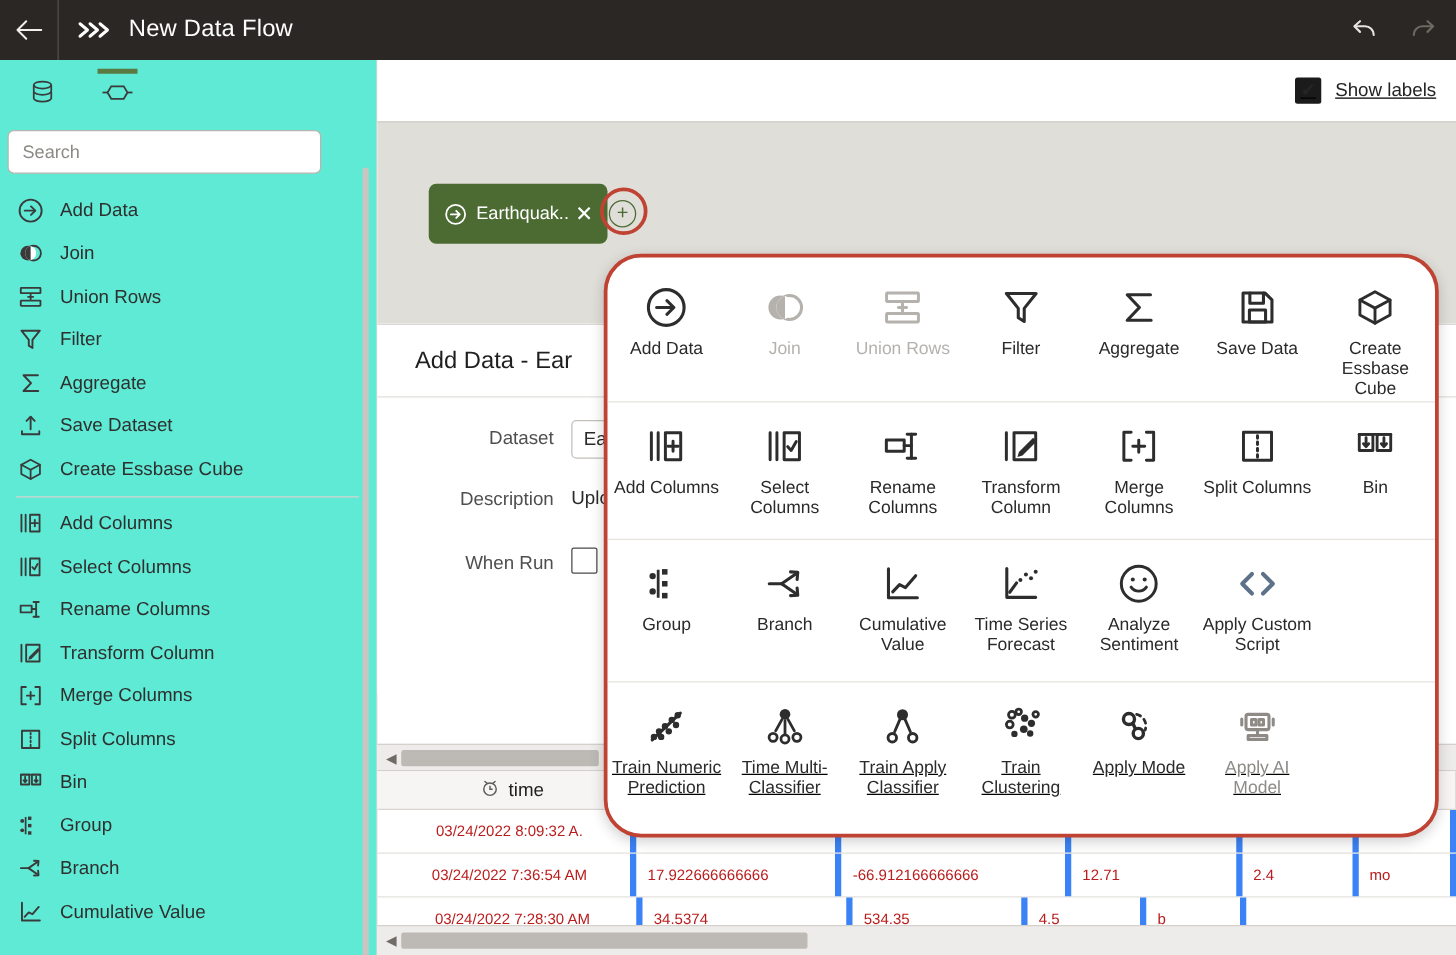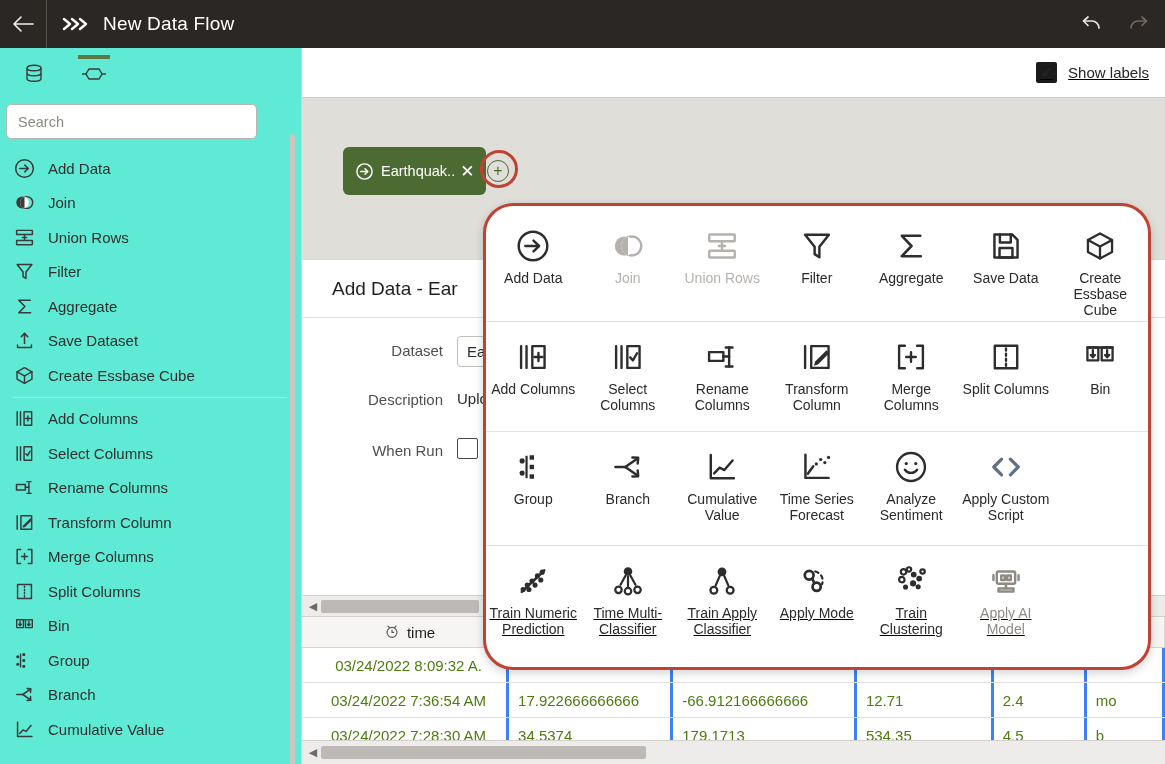--- a/index.html
+++ b/index.html
@@ -150,22 +150,22 @@
   }
   .scroll-arrow { color: #6f6c68; font-size: 11px; width: 16px; text-align: center; cursor: pointer; }
   .scroll-thumb { height: 13px; background: #bdbab6; border-radius: 2px; cursor: pointer; }
   .gridhead { display: flex; height: 31px; background: #f6f5f3; border-bottom: 1px solid #d9d6d2; }
   .gridhead .cell {
     display: flex; align-items: center; gap: 7px; font-size: 15px; color: #1f1f1f;
     border-right: 1px solid #e0ddd9; padding-left: 9px;
   }
   .gridrow { display: flex; height: 35px; border-bottom: 1px solid #e5e2de; }
   .gridrow .cell {
-    display: flex; align-items: center; font-size: 15px; color: #4d7c0f;
-    border-right: 3px solid #3b82f6; padding-left: 9px; overflow: hidden; white-space: nowrap;
+    display: flex; align-items: center; font-size: 12px; color: #b91c1c;
+    border-right: 5px solid #3b82f6; padding-left: 9px; overflow: hidden; white-space: nowrap;
   }
   .c0 { width: 212px; justify-content: center; } .c1 { width: 168px; } .c2 { width: 188px; }
   .c3 { width: 140px; } .c4 { width: 95px; } .c5 { width: 80px; }
 
   
   .palette {
     position: absolute; left: 483px; top: 203px; width: 668px; height: 467px;
     background: #ffffff; border: 3px solid #bf4233; border-radius: 30px;
     box-shadow: 0 3px 10px rgba(0,0,0,.18); overflow: hidden;
   }
@@ -518,21 +518,20 @@
         <div class="cell c0">03/24/2022 7:36:54 AM</div>
         <div class="cell c1">17.922666666666</div>
         <div class="cell c2">-66.912166666666</div>
         <div class="cell c3">12.71</div>
         <div class="cell c4">2.4</div>
         <div class="cell c5">mo</div>
       </div>
       <div class="gridrow">
         <div class="cell c0">03/24/2022 7:28:30 AM</div>
         <div class="cell c1">34.5374</div>
-        <div class="cell c2">179.1713</div>
         <div class="cell c3">534.35</div>
         <div class="cell c4">4.5</div>
         <div class="cell c5">b</div>
       </div>
 
       <div class="hscroll-bot">
         <span class="scroll-arrow">◀</span>
         <span class="scroll-thumb" style="width:325px"></span>
       </div>
     </div>
@@ -797,31 +796,20 @@
               <circle cx="10" cy="4.6" r="2.6" fill="currentColor"></circle>
               <circle cx="5.2" cy="15.4" r="2" fill="none" stroke="currentColor" stroke-width="1.35"></circle>
               <circle cx="14.8" cy="15.4" r="2" fill="none" stroke="currentColor" stroke-width="1.35"></circle>
               <g stroke="currentColor" stroke-width="1.35" stroke-linecap="round">
                 <path d="M8.7 7 6.3 12.6"></path>
                 <path d="M11.3 7 13.7 12.6"></path>
               </g>
             </svg>
           </div>
           <div class="pi-lab">Train Apply Classifier</div>
-        </div>
-        <div class="pal-item">
-          <div class="pi-ico">
-            <svg width="34" height="34" viewBox="0 0 20 20">
-              <circle cx="5.4" cy="6.6" r="2.6" fill="none" stroke="currentColor" stroke-width="1.6"></circle>
-              <circle cx="9.8" cy="13.4" r="2.4" fill="none" stroke="currentColor" stroke-width="1.6"></circle>
-              <path d="M7.2 8.6 8.4 11.2" stroke="currentColor" stroke-width="1.6" stroke-linecap="round"></path>
-              <path d="M9 4.4 A5.6 5.6 0 0 1 13 11.8" stroke="currentColor" stroke-width="1.3" stroke-dasharray="2 2.2" fill="none" stroke-linecap="round"></path>
-            </svg>
-          </div>
-          <div class="pi-lab">Apply Mode</div>
         </div>
         <div class="pal-item">
           <div class="pi-ico">
             <svg width="34" height="34" viewBox="0 0 20 20">
               <g fill="currentColor">
                 <circle cx="11.6" cy="6.2" r="1.7"></circle>
                 <circle cx="14.8" cy="8.6" r="1.7"></circle>
                 <circle cx="11.2" cy="11.4" r="1.8"></circle>
                 <circle cx="14.2" cy="13.4" r="1.5"></circle>
                 <circle cx="6.8" cy="13.6" r="1.5"></circle>
@@ -829,20 +817,31 @@
               <g fill="none" stroke="currentColor" stroke-width="1.3">
                 <circle cx="5.6" cy="4.6" r="1.6"></circle>
                 <circle cx="4.6" cy="9.2" r="1.6"></circle>
                 <circle cx="8.8" cy="3.2" r="1.3"></circle>
                 <circle cx="16.8" cy="4.4" r="1.3"></circle>
               </g>
             </svg>
           </div>
           <div class="pi-lab">Train Clustering</div>
         </div>
+        <div class="pal-item">
+          <div class="pi-ico">
+            <svg width="34" height="34" viewBox="0 0 20 20">
+              <circle cx="5.4" cy="6.6" r="2.6" fill="none" stroke="currentColor" stroke-width="1.6"></circle>
+              <circle cx="9.8" cy="13.4" r="2.4" fill="none" stroke="currentColor" stroke-width="1.6"></circle>
+              <path d="M7.2 8.6 8.4 11.2" stroke="currentColor" stroke-width="1.6" stroke-linecap="round"></path>
+              <path d="M9 4.4 A5.6 5.6 0 0 1 13 11.8" stroke="currentColor" stroke-width="1.3" stroke-dasharray="2 2.2" fill="none" stroke-linecap="round"></path>
+            </svg>
+          </div>
+          <div class="pi-lab">Apply Mode</div>
+        </div>
         <div class="pal-item muted">
           <div class="pi-ico">
             <svg width="34" height="34" viewBox="0 0 20 20" fill="none" stroke="currentColor" stroke-width="1.45" stroke-linecap="round" stroke-linejoin="round">
               <rect x="4.6" y="4.4" width="10.8" height="7.2" rx="1"></rect>
               <path d="M2.6 6.6 v2.8 M17.4 6.6 v2.8"></path>
               <rect x="7.2" y="6.8" width="2.1" height="2.6"></rect>
               <rect x="10.7" y="6.8" width="2.1" height="2.6"></rect>
               <path d="M10 11.6 v2.6"></path>
               <path d="M5.6 14.4 h8.8 v1.8 H5.6 Z"></path>
             </svg>

